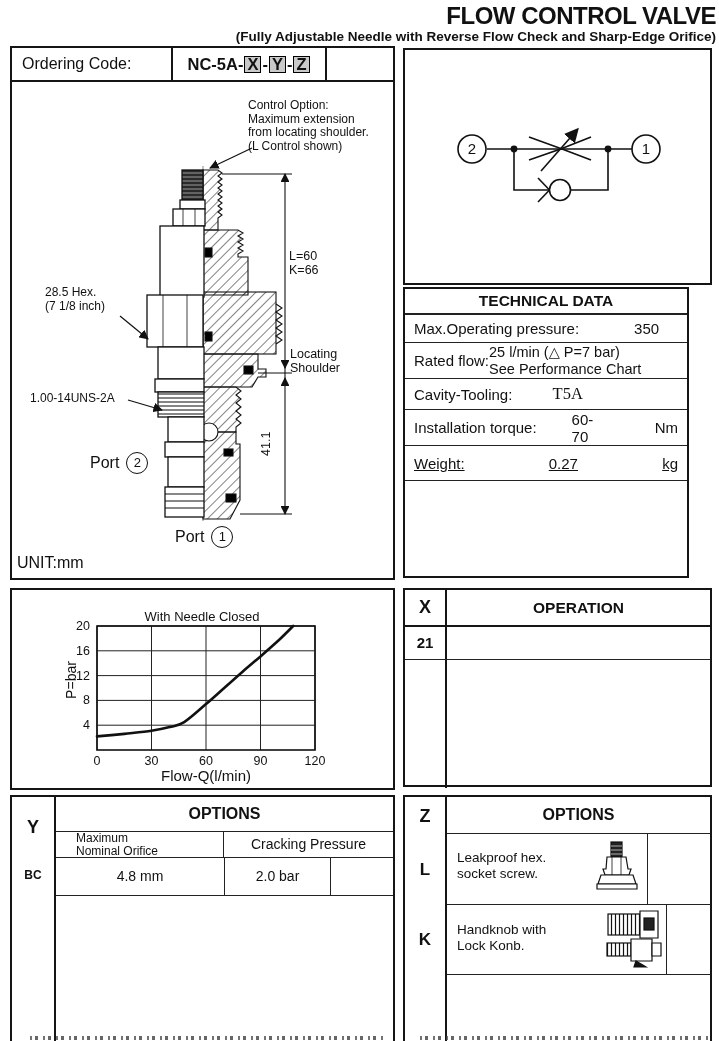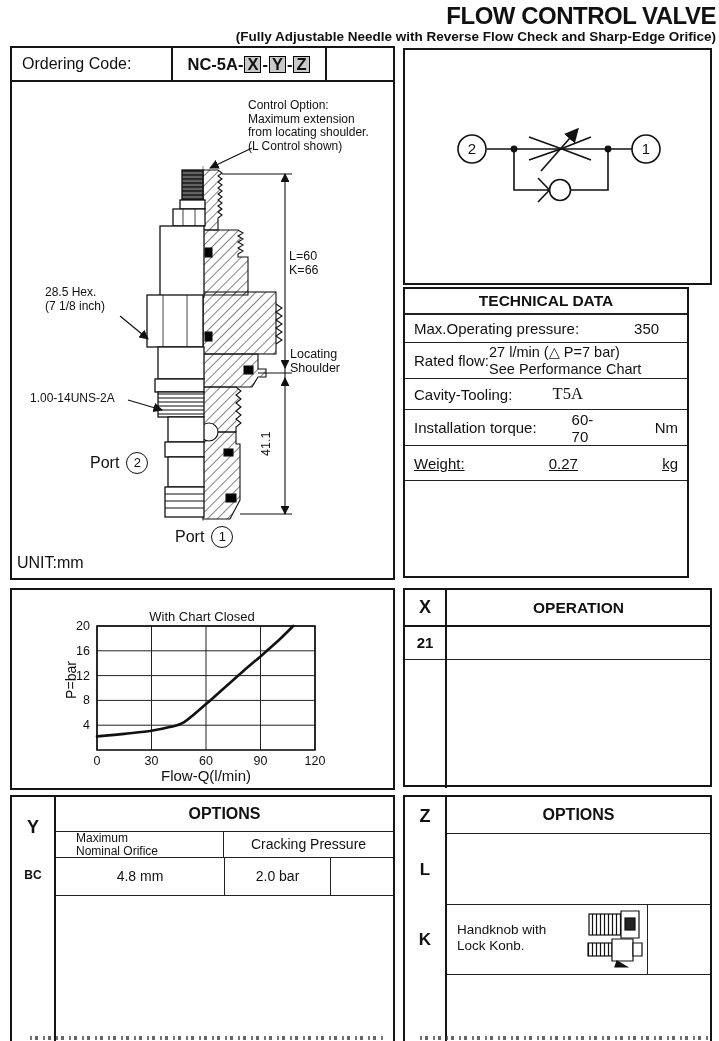--- a/index.html
+++ b/index.html
@@ -185,21 +185,21 @@
     <div class="trow bold ctr" style="height:26px;justify-content:center;font-size:15.5px;border-bottom-width:2px;">TECHNICAL DATA</div>
     <div class="trow" style="height:28px;gap:48px;">
       <span class="nowrap">Max.Operating pressure:</span>
       <span style="margin-left:7px;">350</span>
       <span style="flex:1;"></span>
       <span>bar</span>
     </div>
     <div class="trow" style="height:36px;">
       <span class="nowrap">Rated flow:</span>
       <span style="display:flex;flex-direction:column;line-height:16.5px;font-size:14.5px;">
-        <span>27 l/min (△ P=7 bar)</span>
+        <span>25 l/min (△ P=7 bar)</span>
         <span>See Performance Chart</span>
       </span>
     </div>
     <div class="trow" style="height:31px;">
       <span class="nowrap">Cavity-Tooling:</span>
       <span style="flex:1;text-align:center;margin-right:55px;font-family:'Liberation Serif','DejaVu Serif',serif;font-size:16.5px;">T5A</span>
     </div>
     <div class="trow" style="height:36px;gap:28px;">
       <span class="nowrap">Installation torque:</span>
       <span style="margin-left:7px;">60-70</span>
@@ -207,21 +207,21 @@
       <span>Nm</span>
     </div>
     <div class="trow" style="height:35px;text-decoration:underline;">
       <span class="nowrap">Weight:</span>
       <span style="flex:1;text-align:center;">0.27</span>
       <span>kg</span>
     </div>
   </div>
 
   <div class="box" style="left:10px;top:588px;width:385px;height:202px;">
-    <div class="abs ctr" style="left:60px;top:19px;width:260px;font-size:13px;">With Chart Closed</div>
+    <div class="abs ctr" style="left:60px;top:19px;width:260px;font-size:13px;">With Needle Closed</div>
     <div class="abs" style="left:40px;top:82px;font-size:14px;transform:rotate(-90deg);transform-origin:center;">P=bar</div>
     <div class="abs ctr" style="left:85px;top:177px;width:218px;font-size:15px;">Flow-Q(l/min)</div>
     <svg id="chart-svg" width="381" height="198" viewBox="0 0 381 198" style="position:absolute;left:0;top:0;">
         <line x1="85" y1="36" x2="85" y2="160" stroke="#222" stroke-width="1"></line>
         <line x1="139.5" y1="36" x2="139.5" y2="160" stroke="#222" stroke-width="1"></line>
         <line x1="194" y1="36" x2="194" y2="160" stroke="#222" stroke-width="1"></line>
         <line x1="248.5" y1="36" x2="248.5" y2="160" stroke="#222" stroke-width="1"></line>
         <line x1="303" y1="36" x2="303" y2="160" stroke="#222" stroke-width="1"></line>
         <line x1="85" y1="135.2" x2="303" y2="135.2" stroke="#222" stroke-width="1"></line>
         <line x1="85" y1="110.4" x2="303" y2="110.4" stroke="#222" stroke-width="1"></line>
@@ -282,24 +282,43 @@
 
   <div class="box" style="left:403px;top:795px;width:309px;height:260px;">
     <div style="position:absolute;left:0;top:0;bottom:0;width:40px;border-right:2px solid #151515;">
       <div class="bold ctr" style="line-height:38px;font-size:18px;">Z</div>
       <div class="bold ctr" style="height:70px;line-height:70px;font-size:17px;">L</div>
       <div class="bold ctr" style="height:69px;line-height:69px;font-size:17px;">K</div>
     </div>
     <div style="position:absolute;left:42px;top:0;right:0;">
       <div class="bold ctr" style="height:36px;line-height:36px;font-size:16px;border-bottom:1.5px solid #222;">OPTIONS</div>
       <div style="display:flex;height:70px;border-bottom:1.5px solid #222;">
+        <div style="width:201px;border-right:1.5px solid #222;position:relative;box-sizing:border-box;">
+          <div style="position:absolute;left:10px;top:16px;font-size:13.5px;line-height:16px;">
+            <div>Leakproof hex.</div>
+            <div>socket screw.</div>
+          </div>
+          <svg width="44" height="54" viewBox="0 0 44 54" style="position:absolute;right:8px;top:7px;">
+            <g stroke="#111" stroke-width="1.2" fill="#fff">
+              <rect x="16" y="1" width="11" height="15" fill="#222"></rect>
+              <line x1="16" y1="5" x2="27" y2="5" stroke="#999"></line>
+              <line x1="16" y1="9" x2="27" y2="9" stroke="#999"></line>
+              <line x1="16" y1="13" x2="27" y2="13" stroke="#999"></line>
+              <path d="M12,16 H31 L33,28 H36 L34,34 H10 L8,28 H11 z"></path>
+              <line x1="17" y1="16" x2="17" y2="34" stroke-width="0.8"></line>
+              <line x1="26" y1="16" x2="26" y2="34" stroke-width="0.8"></line>
+              <path d="M6,34 H38 L41,43 H3 z"></path>
+              <path d="M2,43 H42 V48 H2 z"></path>
+            </g>
+          </svg>
+        </div>
         <div style="flex:1;"></div>
       </div>
       <div style="display:flex;height:69px;border-bottom:1.5px solid #222;">
-        <div style="width:201px;border-right:1.5px solid #222;position:relative;box-sizing:border-box;padding-left:19px;">
+        <div style="width:220px;border-right:1.5px solid #222;position:relative;box-sizing:border-box;padding-left:19px;">
           <div style="position:absolute;left:10px;top:17px;font-size:13.5px;line-height:16px;">
             <div>Handknob with</div>
             <div>Lock Konb.</div>
           </div>
           <svg width="58" height="58" viewBox="0 0 58 58" style="position:absolute;right:2px;top:5px;">
             <defs>
               <pattern id="knurl" patternUnits="userSpaceOnUse" width="4" height="6">
                 <rect width="4" height="6" fill="#fff"></rect>
                 <line x1="1.5" y1="0" x2="1.5" y2="6" stroke="#111" stroke-width="1.2"></line>
               </pattern>

